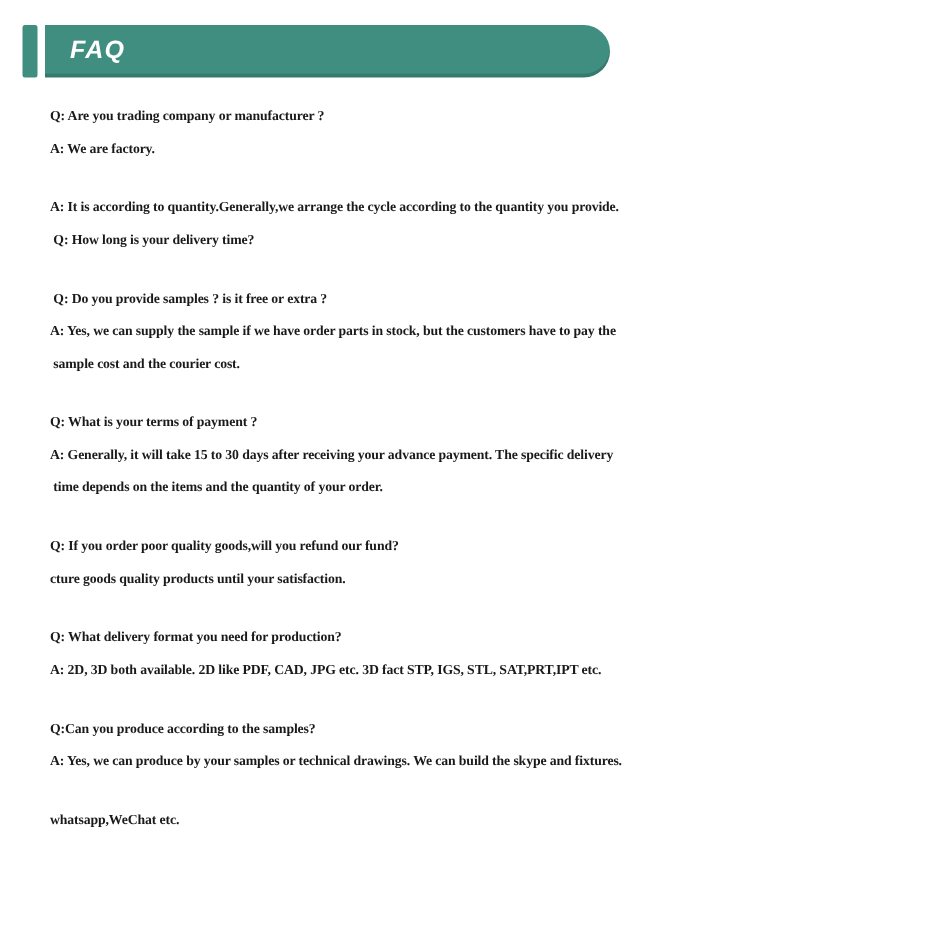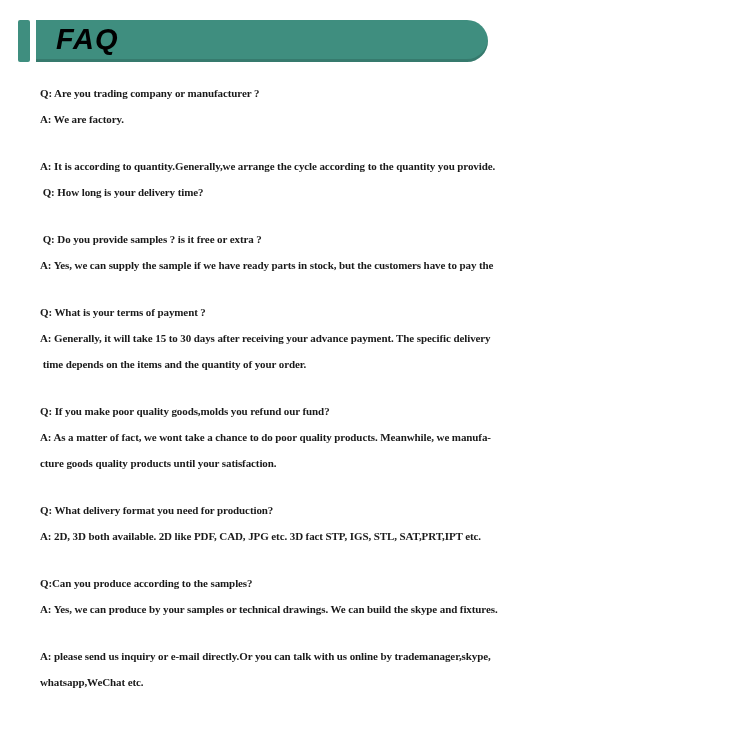--- a/index.html
+++ b/index.html
@@ -38,23 +38,23 @@
     border-radius: 0 21px 21px 0;
     display: flex;
     align-items: center;
     padding-left: 20px;
     box-shadow: inset 0 -3px 0 rgba(0,0,0,0.14);
   }
   .banner-title {
     font-family: "Liberation Sans", sans-serif;
     font-weight: bold;
     font-style: italic;
-    font-size: 29px;
+    font-size: 20px;
     letter-spacing: 1px;
-    color: #000000;
+    color: #ffffff;
     line-height: 1;
     padding-bottom: 3px;
   }
   .faq-list {
     padding: 18px 0 0 40px;
   }
   .qa-block {
     margin-bottom: 21px;
   }
   .qa-block p {
@@ -81,38 +81,37 @@
       <section class="qa-block">
         <p>Q: Are you trading company or manufacturer ?</p>
         <p>A: We are factory.</p>
       </section>
       <section class="qa-block">
         <p>A: It is according to quantity.Generally,we arrange the cycle according to the quantity you provide.</p>
         <p> Q: How long is your delivery time?</p>
       </section>
       <section class="qa-block">
         <p> Q: Do you provide samples ? is it free or extra ?</p>
-        <p>A: Yes, we can supply the sample if we have ready parts in stock, but the customers have to pay the</p>
+        <p>A: Yes, we can supply the sample if we have order parts in stock, but the customers have to pay the</p>
+        <p> sample cost and the courier cost.</p>
       </section>
       <section class="qa-block">
         <p>Q: What is your terms of payment ?</p>
         <p>A: Generally, it will take 15 to 30 days after receiving your advance payment. The specific delivery</p>
         <p> time depends on the items and the quantity of your order.</p>
       </section>
       <section class="qa-block">
-        <p>Q: If you make poor quality goods,molds you refund our fund?</p>
-        <p>A: As a matter of fact, we wont take a chance to do poor quality products. Meanwhile, we manufa-</p>
+        <p>Q: If you order poor quality goods,will you refund our fund?</p>
         <p>cture goods quality products until your satisfaction.</p>
       </section>
       <section class="qa-block">
         <p>Q: What delivery format you need for production?</p>
         <p>A: 2D, 3D both available. 2D like PDF, CAD, JPG etc. 3D fact STP, IGS, STL, SAT,PRT,IPT etc.</p>
       </section>
       <section class="qa-block">
         <p>Q:Can you produce according to the samples?</p>
         <p>A: Yes, we can produce by your samples or technical drawings. We can build the skype and fixtures.</p>
       </section>
       <section class="qa-block">
-        <p>A: please send us inquiry or e-mail directly.Or you can talk with us online by trademanager,skype,</p>
         <p>whatsapp,WeChat etc.</p>
       </section>
     </main>
 </div>
 
 </body></html>

